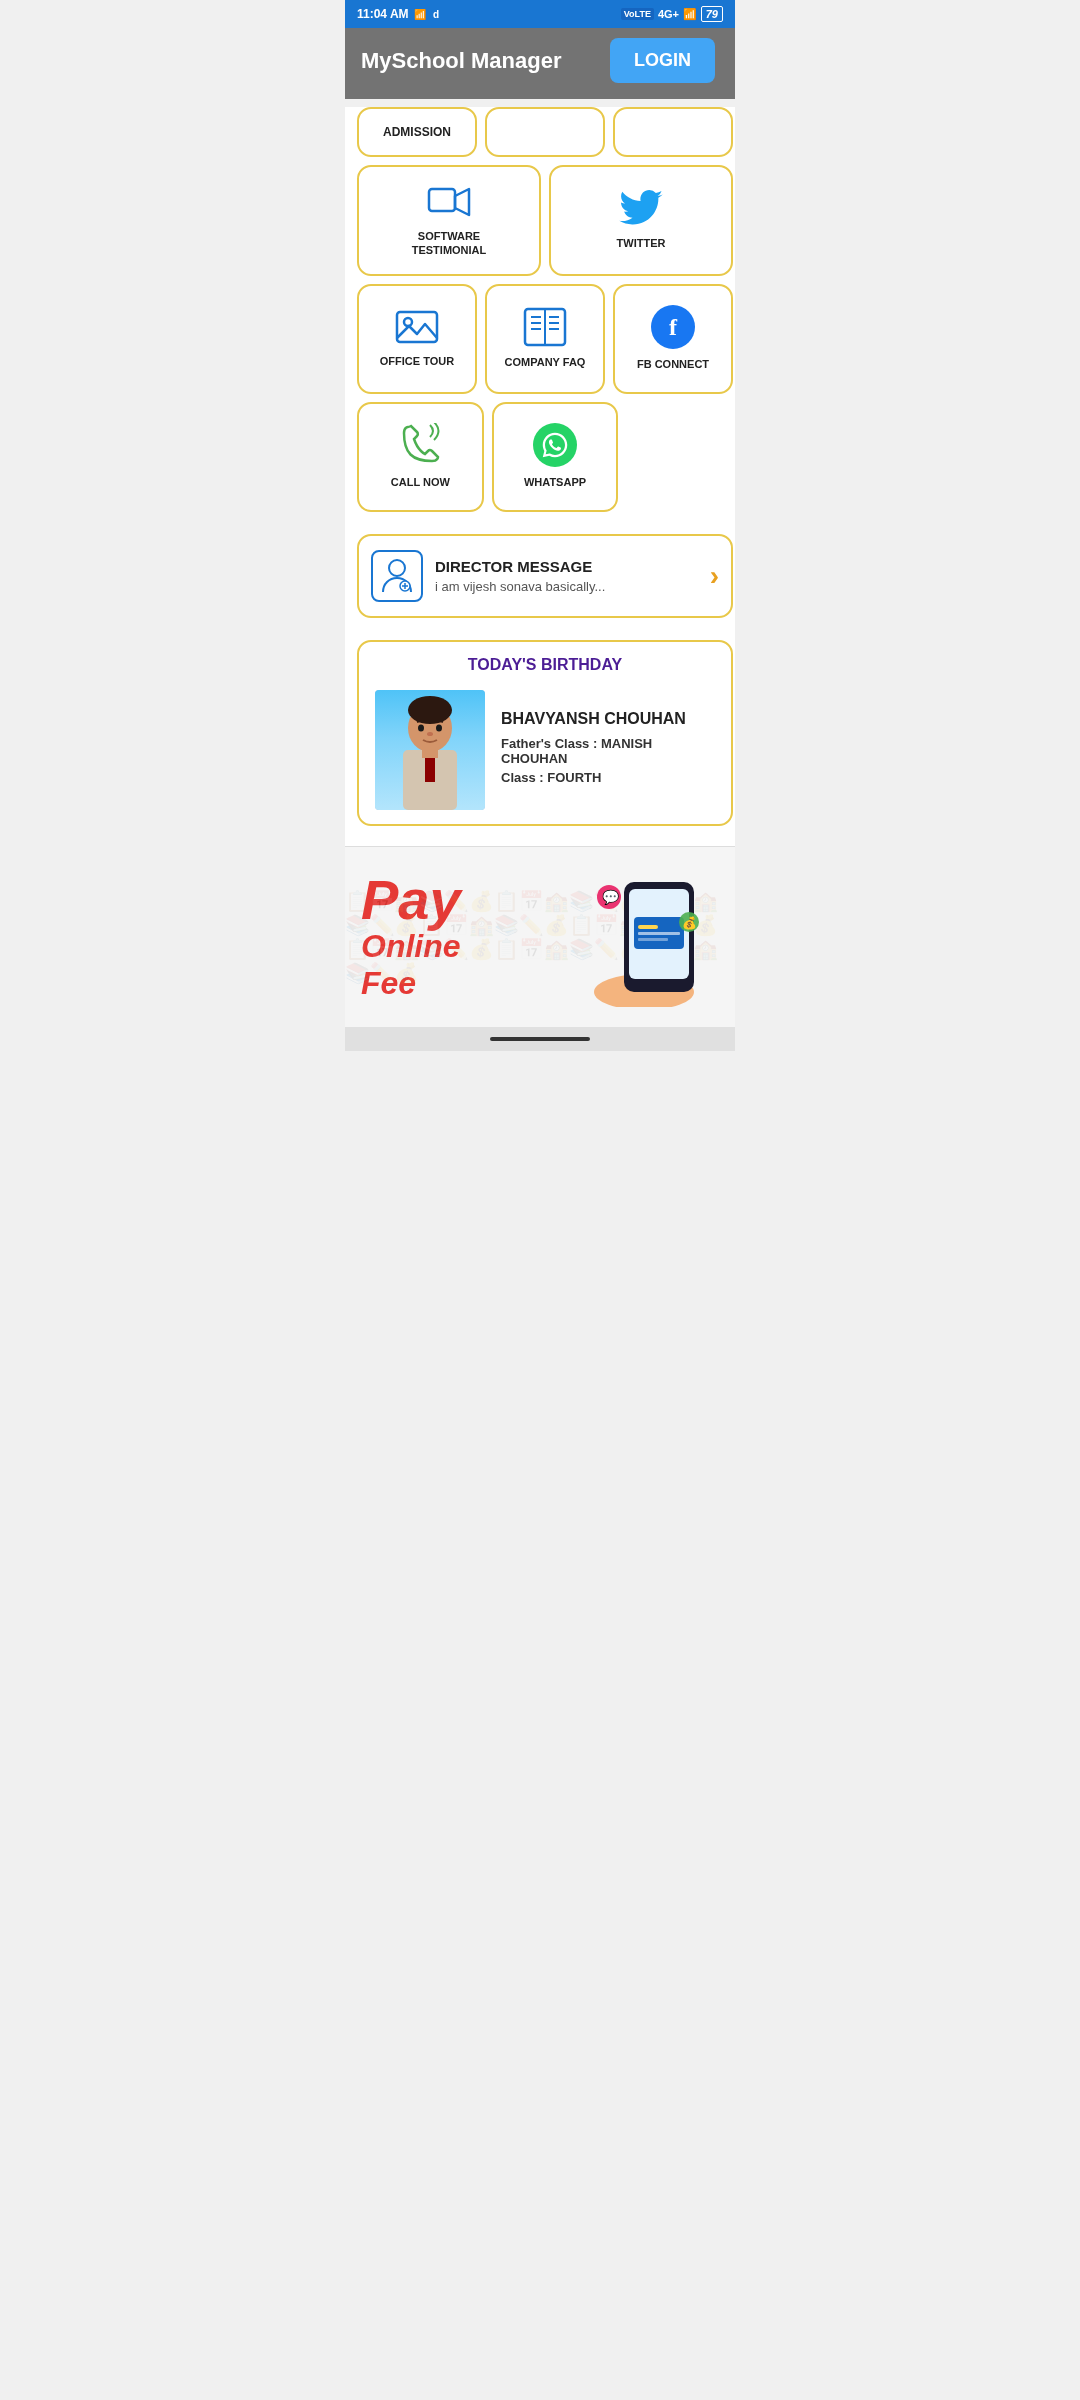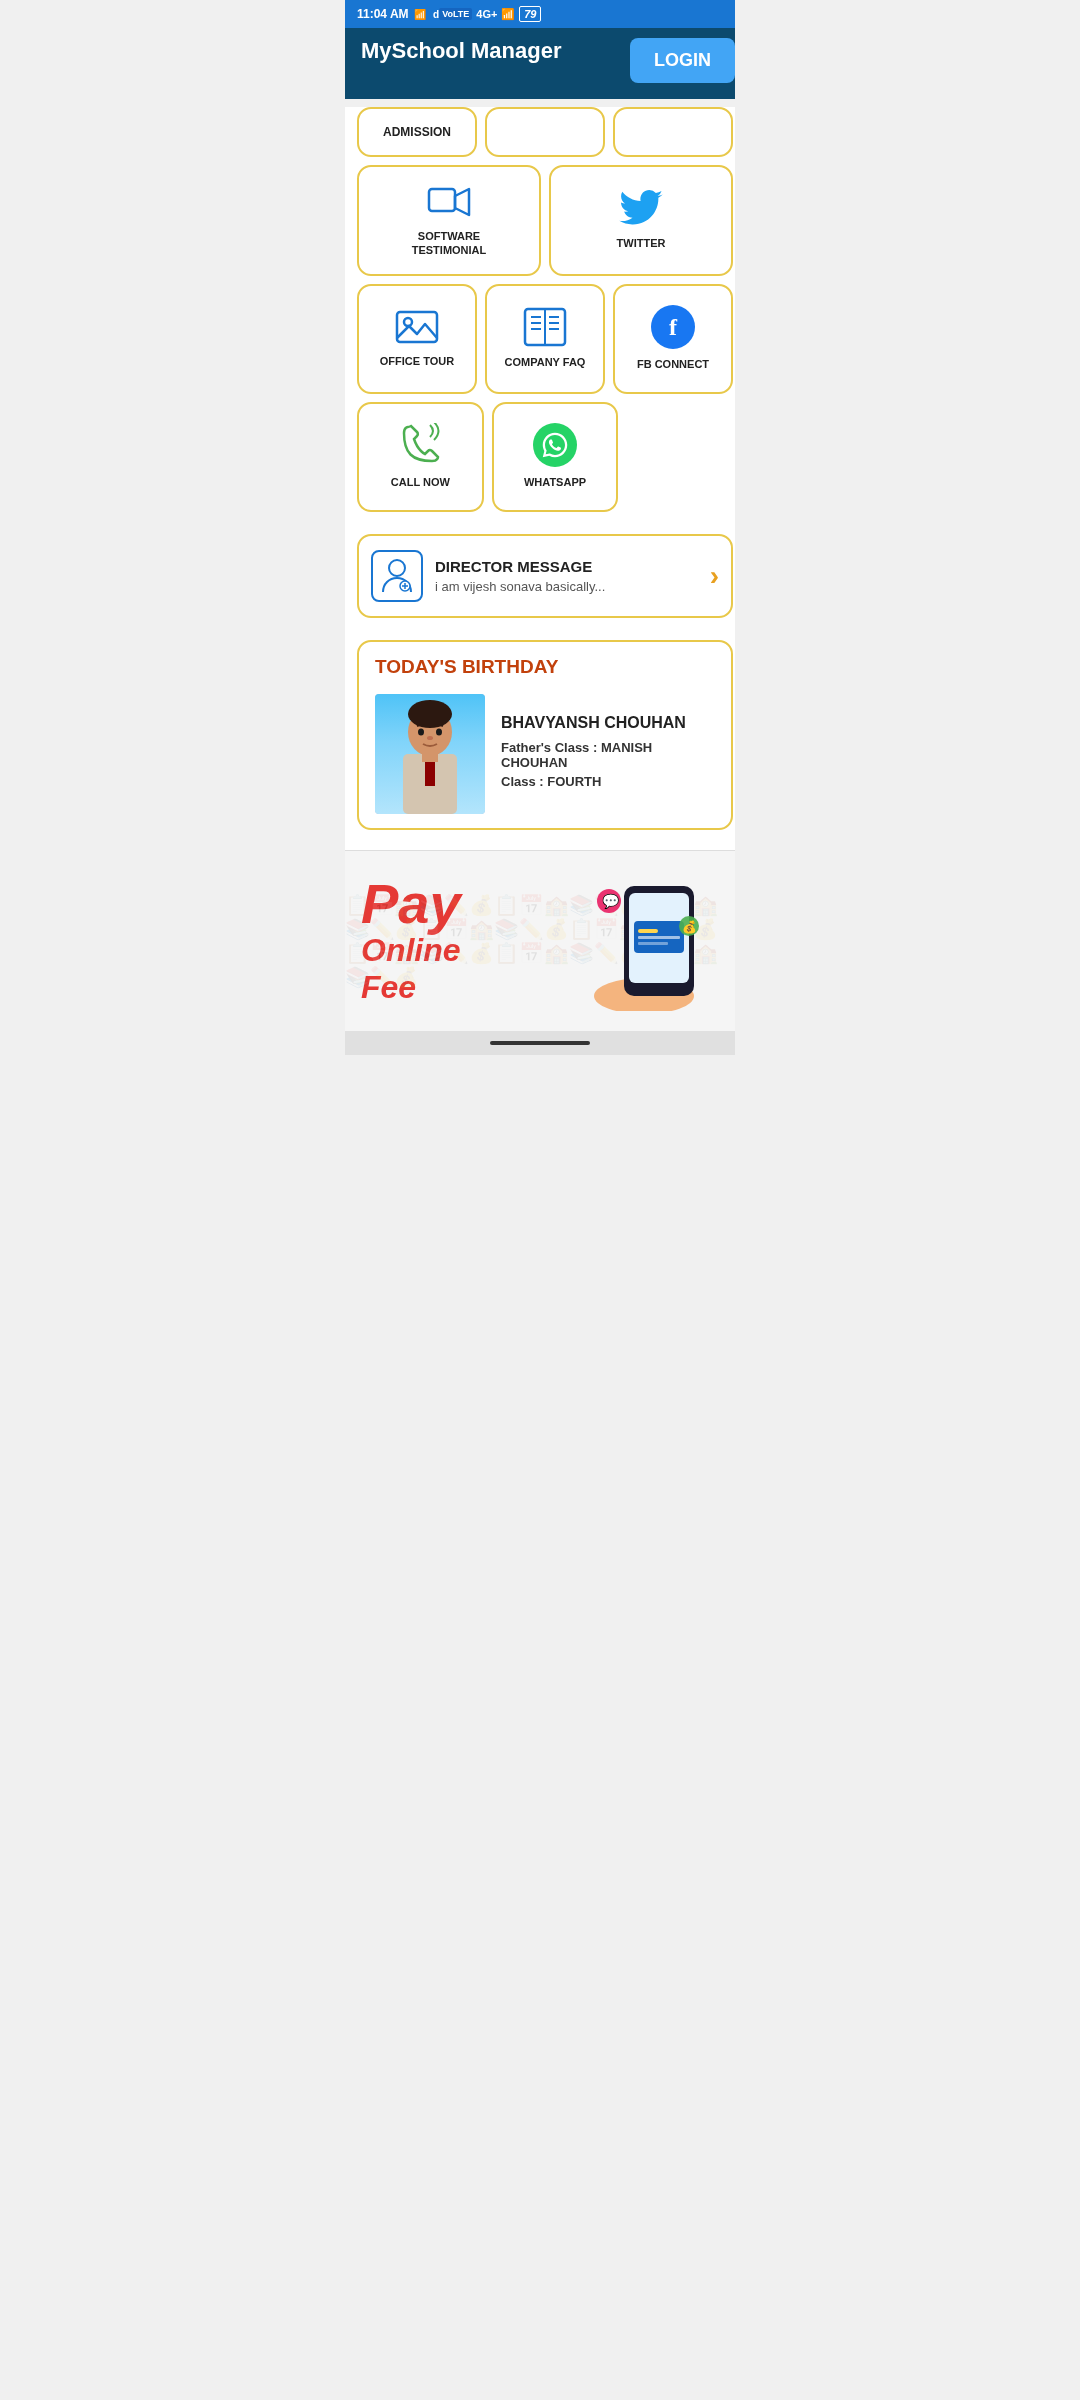--- a/index.html
+++ b/index.html
@@ -11,34 +11,36 @@
       margin: 0 auto;
       position: relative;
       overflow-x: hidden;
     }
 
     
     .status-bar {
       background: #1976d2;
       color: white;
       display: flex;
+      justify-content: space-between;
       align-items: center;
       padding: 6px 12px;
       font-size: 12px;
       font-weight: bold;
     }
     .status-left { display: flex; align-items: center; gap: 6px; }
     .status-right { display: flex; align-items: center; gap: 4px; font-size: 11px; }
 
     
     .header {
-      background: #0c4a6e;
+      background: #737373;
       display: flex;
       justify-content: space-between;
-      padding: 10px 0 16px 16px;
+      align-items: center;
+      padding: 10px 20px 16px 16px;
     }
     .header-title {
       color: white;
       font-size: 22px;
       font-weight: bold;
     }
     .login-btn {
       background: #42a5f5;
       color: white;
       border: none;
@@ -178,24 +180,24 @@
 
     
     .birthday-card {
       border: 2px solid #e8c84a;
       border-radius: 14px;
       padding: 14px 16px;
       margin: 8px 0;
       background: white;
     }
     .birthday-title {
-      font-size: 19px;
-      font-weight: bold;
-      text-align: left;
-      color: #c2410c;
+      font-size: 16px;
+      font-weight: bold;
+      text-align: center;
+      color: #4c1d95;
       margin-bottom: 16px;
     }
     .birthday-content {
       display: flex;
       align-items: center;
       gap: 16px;
     }
     .birthday-photo {
       width: 110px; height: 120px;
       background: #b0c4de;

